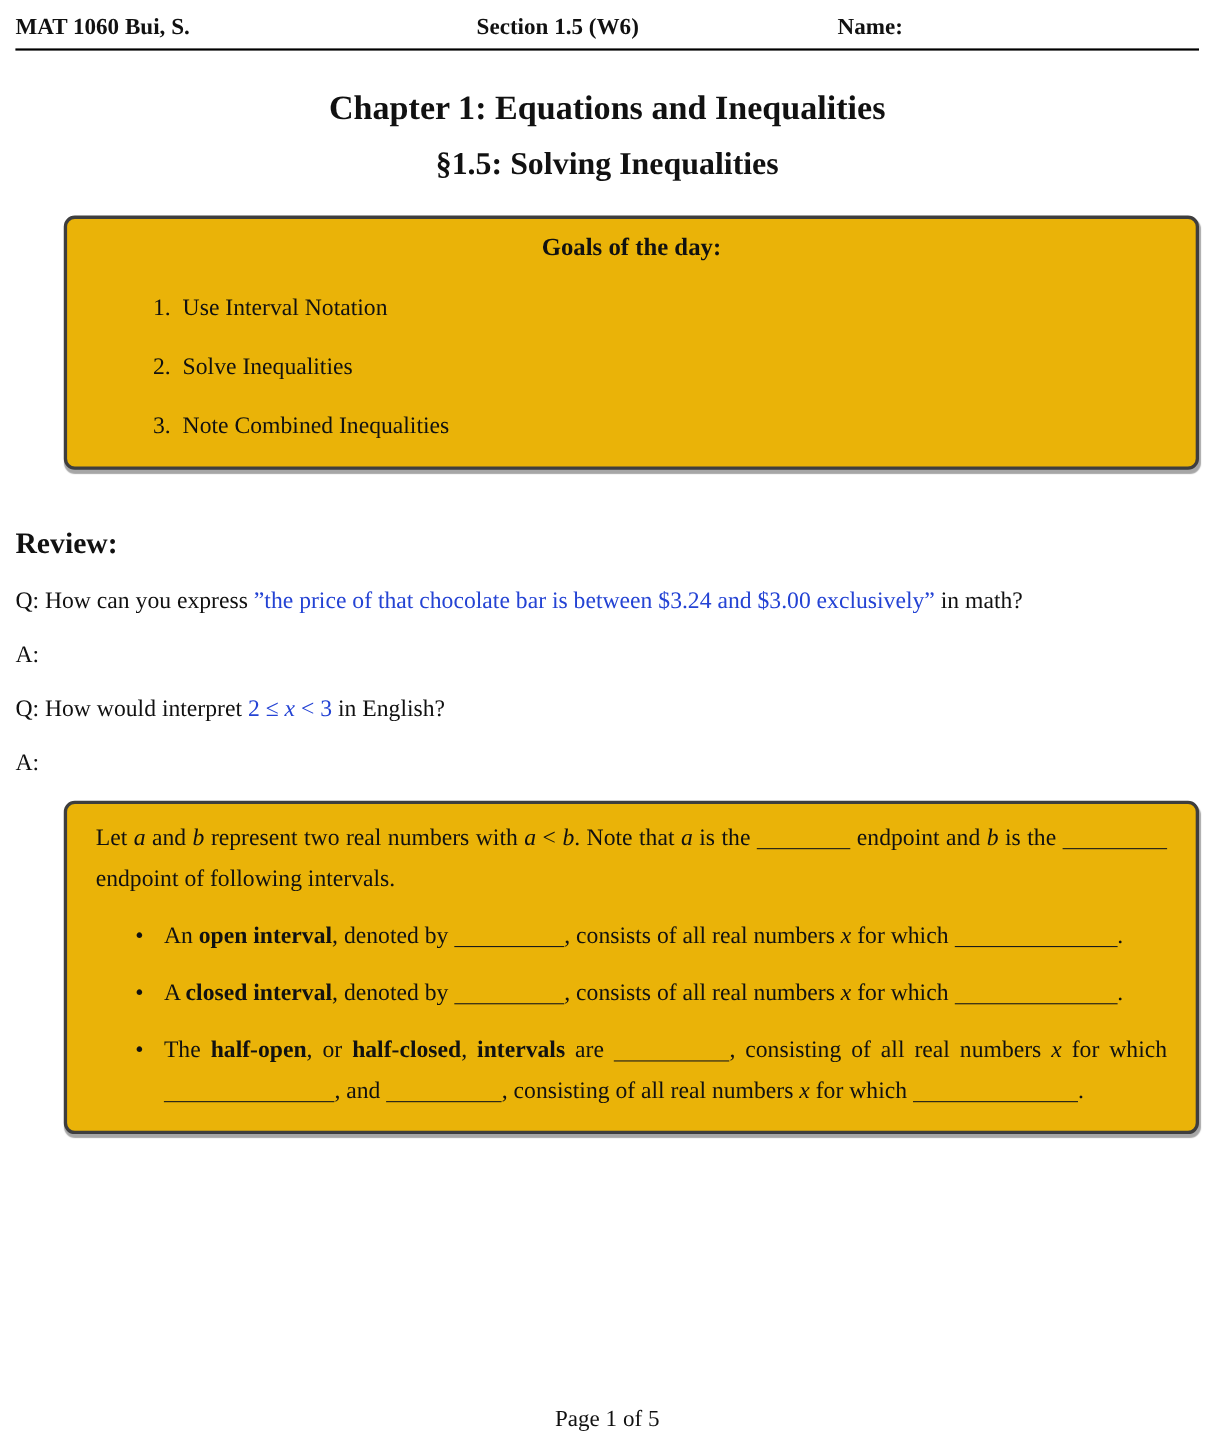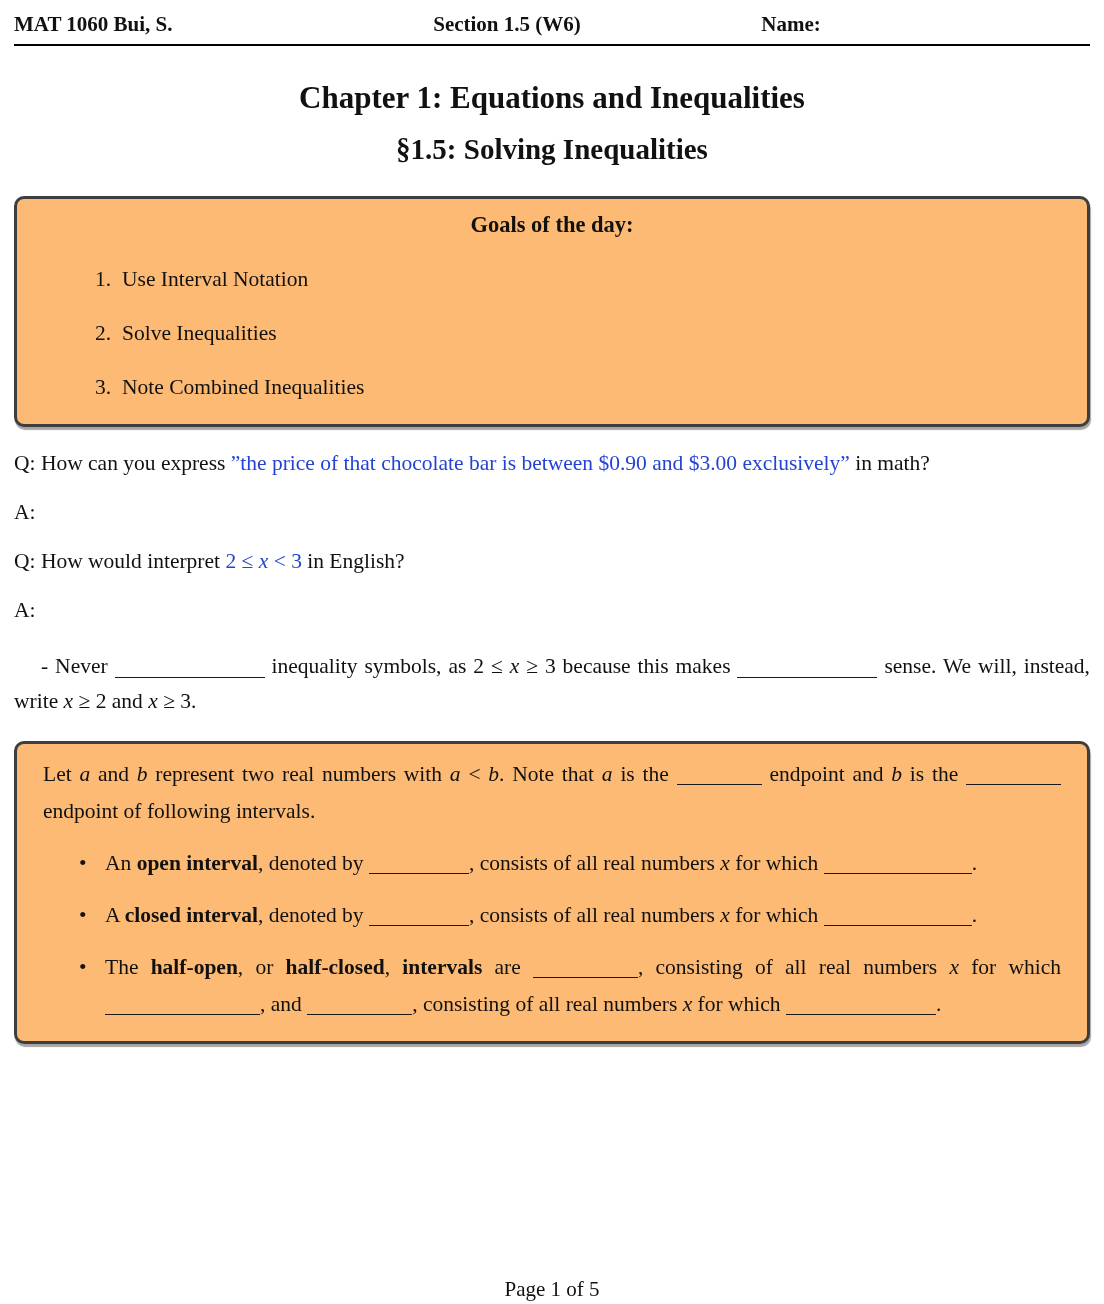--- a/index.html
+++ b/index.html
@@ -20,23 +20,24 @@
   .header-rule { border:none; border-top:2.5px solid #000; margin:7px 0 0 0; }
 
   
   .page-title    { text-align:center; font-weight:bold; font-size:31px; margin-top:34px; }
   .page-subtitle { text-align:center; font-weight:bold; font-size:29px; margin-top:17px; }
 
   
   .round-box {
     border:3px solid #3e3e3e;
     border-radius:10px;
-    background:#fdba74;
+    background:#eab308;
     box-shadow:1px 3px 1px rgba(0,0,0,0.35);
     box-sizing:border-box;
+    margin-left:44px;
   }
   .goals-box { margin-top:30px; padding:13px 22px 24px 22px; }
   .goals-title { text-align:center; font-weight:bold; font-size:22.5px; }
   .goal-row { margin-top:29px; padding-left:56px; font-size:21.5px; }
   .goal-num { display:inline-block; min-width:27px; }
 
   
   .review-heading { font-weight:bold; font-size:27px; margin-top:52px; }
   .qa { font-size:21.5px; margin-top:24px; }
   .blue { color:#2443d4; }
@@ -96,30 +97,30 @@
       <span class="goal-num">1.</span><span>Use Interval Notation</span>
     </div>
     <div class="goal-row">
       <span class="goal-num">2.</span><span>Solve Inequalities</span>
     </div>
     <div class="goal-row">
       <span class="goal-num">3.</span><span>Note Combined Inequalities</span>
     </div>
   </div>
 
+  <div class="review-heading">Review:</div>
 
-  <p class="qa"><span>Q: How can you express </span><span class="blue">”the price of that chocolate bar is between $0.90 and $3.00 exclusively”</span><span> in math?</span></p>
+  <p class="qa"><span>Q: How can you express </span><span class="blue">”the price of that chocolate bar is between $3.24 and $3.00 exclusively”</span><span> in math?</span></p>
 
   <p class="qa">A:</p>
 
   <p class="qa"><span>Q: How would interpret </span><span class="blue"><span>2 ≤ </span><span class="var">x</span><span> &lt; 3</span></span><span> in English?</span></p>
 
   <p class="qa">A:</p>
 
-  <p class="never-note"><span>- Never </span><span class="blank w150"></span><span> inequality symbols, as 2 ≤ </span><span class="var">x</span><span> ≥ 3 because this makes </span><span class="blank w140"></span><span> sense. We will, instead, write </span><span class="var">x</span><span> ≥ 2 and </span><span class="var">x</span><span> ≥ 3.</span></p>
 
   <div class="round-box defs-box">
 
     <div class="defs-intro"><span>Let </span><span class="var">a</span><span> and </span><span class="var">b</span><span> represent two real numbers with </span><span class="var">a</span><span> &lt; </span><span class="var">b</span><span>. Note that </span><span class="var">a</span><span> is the </span><span class="blank w85"></span><span> endpoint and </span><span class="var">b</span><span> is the </span><span class="blank w95"></span><span> endpoint of following intervals.</span></div>
 
     <div class="bullet">
       <span class="bullet-marker">•</span>
       <span class="bullet-body"><span>An </span><b>open interval</b><span>, denoted by </span><span class="blank w100"></span><span>, consists of all real numbers </span><span class="var">x</span><span> for which </span><span class="blank w148"></span><span>.</span></span>
     </div>
 

